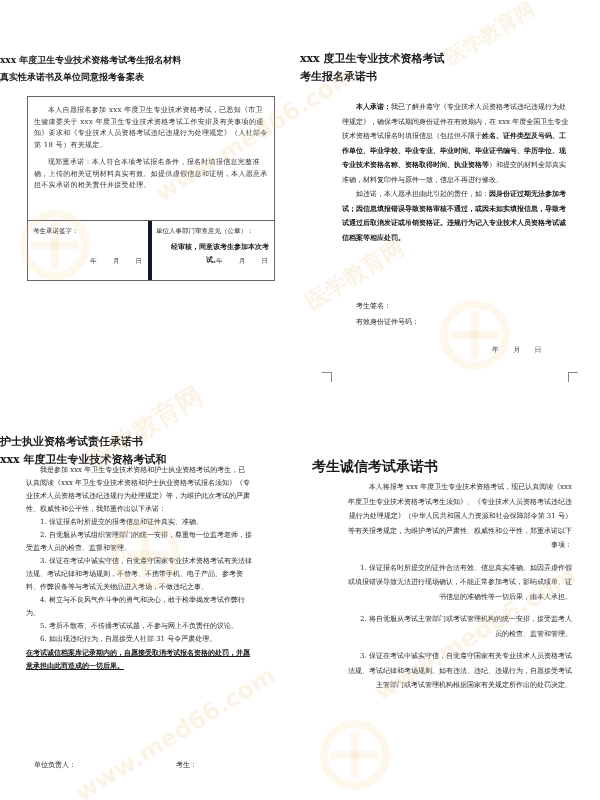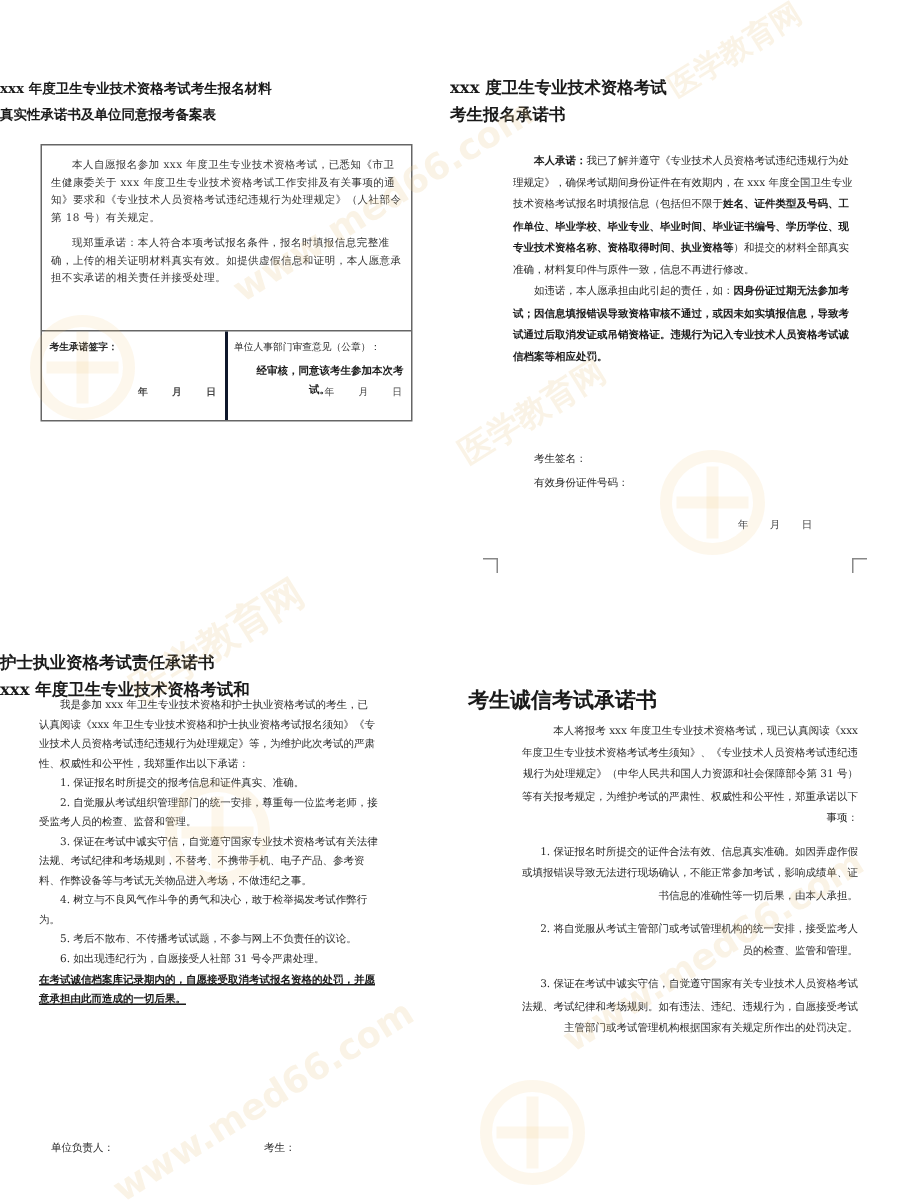--- a/index.html
+++ b/index.html
@@ -20,21 +20,21 @@
   .indent { text-indent: 2em; }
   .bold { font-weight: bold; color: #1a1a1a; text-align: center; }
   .uline { text-decoration: underline; font-weight: bold; color: #1a1a1a; }
 
   
   .p1 .title { position: absolute; left: 0; top: 52px; width: 300px; }
   .tbl { position: absolute; left: 27px; top: 96px; width: 248px; height: 185px; border: 1px solid #666; }
   .tbl .row1 { position: absolute; left: 0; top: 0; width: 246px; height: 124px; border-bottom: 1px solid #666; padding: 8px 6px; }
   .tbl .fields { font-size: 7px; line-height: 12px; margin-bottom: 5px; white-space: nowrap; }
   .blank { display: inline-block; border-bottom: 1px solid #444; height: 8px; vertical-align: bottom; }
-  .tbl .cell-l { position: absolute; left: 0; top: 124px; width: 124px; height: 59px; border-right: 2px solid #0f172a; padding: 6px 5px; font-size: 6.5px; font-weight: bold; }
+  .tbl .cell-l { position: absolute; left: 0; top: 124px; width: 124px; height: 59px; border-right: 4px solid #0f172a; padding: 6px 5px; font-size: 6.5px; }
   .tbl .cell-r { position: absolute; left: 124px; top: 124px; width: 122px; height: 59px; padding: 6px 4px; font-size: 6.5px; }
   .date-row { position: absolute; bottom: 14px; right: 6px; font-size: 6.5px; word-spacing: 14px; color: #444; }
 
   
   .p2 .title { position: absolute; left: 0; top: 50px; width: 300px; }
   .p2 .content { position: absolute; left: 42px; top: 100px; width: 230px; font-size: 7px; line-height: 14.5px; }
   .p2 .sig { position: absolute; left: 56px; top: 298px; font-size: 7px; line-height: 16px; }
   .p2 .date { position: absolute; left: 192px; top: 345px; font-size: 7px; word-spacing: 12px; color: #444; }
 
   

